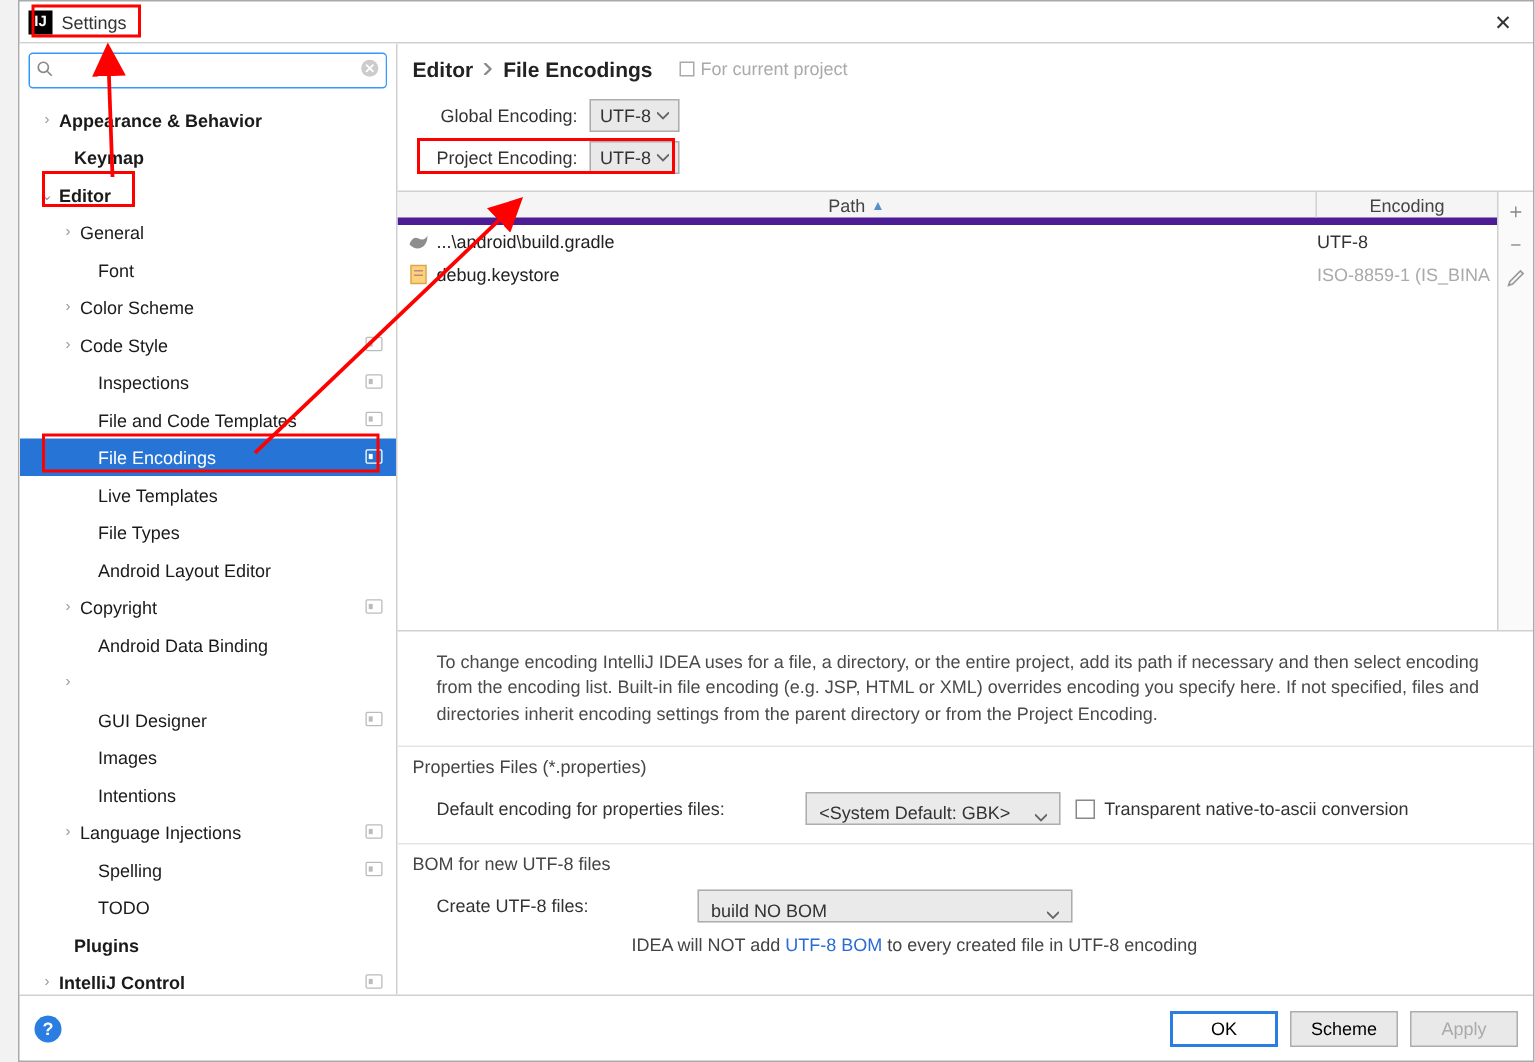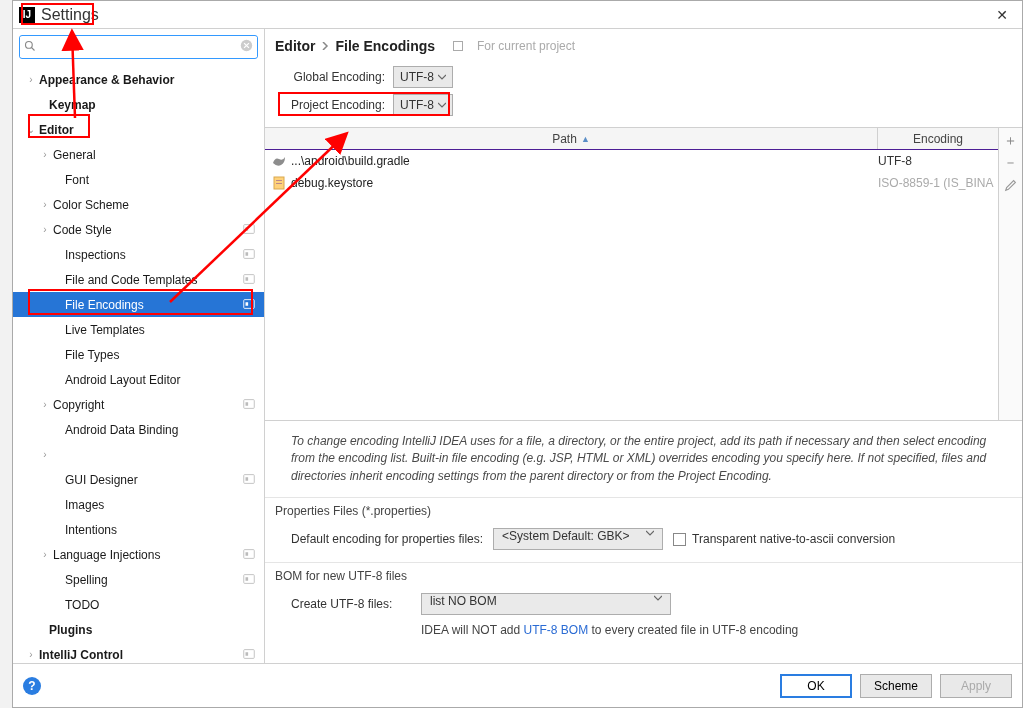--- a/index.html
+++ b/index.html
@@ -1,20 +1,20 @@
 <!DOCTYPE html>
 <html><head>
 <meta charset="utf-8">
 <style>
 * { box-sizing: border-box; margin: 0; padding: 0; font-family: "Segoe UI", Arial, sans-serif; }
 body { width: 1023px; height: 708px; background: #f2f2f2; font-size: 12px; color: #333; position: relative; overflow: hidden; }
 .window { position: absolute; left: 12px; top: 0; right: 0; bottom: 0; background: #fff; border: 1px solid #aaa; display: flex; flex-direction: column; }
 .titlebar { height: 28px; display: flex; align-items: center; padding: 0 6px; border-bottom: 1px solid #d0d0d0; }
 .titlebar-icon { width: 16px; height: 16px; background: #000; display: flex; align-items: center; justify-content: center; color: #fff; font-size: 10px; font-weight: bold; margin-right: 6px; }
-.titlebar-title { font-size: 16px; }
+.titlebar-title { font-size: 12px; }
 .titlebar-close { margin-left: auto; width: 28px; height: 28px; display: flex; align-items: center; justify-content: center; font-size: 14px; cursor: pointer; }
 .body-row { flex: 1; display: flex; overflow: hidden; }
 .sidebar { width: 252px; border-right: 1px solid #d0d0d0; display: flex; flex-direction: column; background: #fff; }
 .search-wrap { padding: 6px; }
 .search-input-wrap { position: relative; border: 1px solid #3399ff; border-radius: 3px; height: 24px; display: flex; align-items: center; background: #fff; }
 .search-icon { position: absolute; left: 4px; color: #888; font-size: 12px; }
 .search-input { border: none; outline: none; width: 100%; padding-left: 22px; padding-right: 22px; font-size: 12px; height: 20px; }
 .search-clear { position: absolute; right: 4px; color: #bbb; font-size: 13px; cursor: pointer; }
 .tree { flex: 1; overflow: auto; padding-top: 2px; }
 .tree-item { display: flex; align-items: center; height: 25px; cursor: pointer; color: #1a1a1a; white-space: nowrap; }
@@ -22,47 +22,47 @@
 .tree-item .chev { width: 16px; text-align: center; color: #999; font-size: 10px; }
 .tree-item.selected .chev { color: #fff; }
 .tree-item .label { flex: 1; }
 .tree-item.bold .label { font-weight: bold; }
 .tree-item .proj-badge { width: 16px; height: 16px; margin-right: 6px; }
 .tree-item .proj-badge svg { display: block; }
 .content { flex: 1; display: flex; flex-direction: column; overflow: hidden; }
 .crumb-row { height: 34px; display: flex; align-items: center; padding: 0 10px; gap: 6px; }
 .crumb { font-size: 14px; font-weight: bold; color: #222; }
 .crumb-sep { width: 8px; height: 8px; }
-.crumb-note { color: #aaa; font-size: 12px; margin-left: 12px; display: flex; align-items: center; gap: 14px; }
+.crumb-note { color: #aaa; font-size: 12px; margin-left: 12px; display: flex; align-items: center; gap: 4px; }
 .opt-rows { padding: 0 10px 8px 10px; }
 .opt-row { display: flex; align-items: center; height: 28px; gap: 8px; }
 .opt-row label { min-width: 110px; color: #333; text-align: right; }
 .combobox { border: 1px solid #adadad; background: #e9e9e9; height: 22px; display: inline-flex; align-items: center; padding: 0 6px; gap: 4px; cursor: pointer; }
 .combobox .cb-val { }
 .combobox .cb-arrow { color: #666; }
 .table-wrap { border-top: 1px solid #d0d0d0; border-bottom: 1px solid #d0d0d0; display: flex; }
 .table-main { flex: 1; }
-.table-head { display: flex; background: #f5f5f5; border-bottom: 1px solid #4c1d95; height: 22px; }
+.table-head { display: flex; background: #f5f5f5; border-bottom: 5px solid #4c1d95; height: 22px; }
 .th { display: flex; align-items: center; justify-content: center; color: #444; font-size: 12px; }
 .th-path { flex: 1; border-right: 1px solid #d0d0d0; }
 .th-enc { width: 120px; }
 .sort-arrow { margin-left: 4px; color: #5a8ec7; font-size: 9px; }
 .table-body { min-height: 270px; }
 .tr { display: flex; height: 22px; align-items: center; }
 .td-path { flex: 1; display: flex; align-items: center; gap: 4px; padding-left: 6px; color: #222; text-align: right; }
 .td-enc { width: 120px; color: #333; }
 .tr.muted .td-enc { color: #aaa; }
 .file-icon { width: 16px; height: 16px; display: inline-block; }
 .side-tools { width: 24px; border-left: 1px solid #d0d0d0; display: flex; flex-direction: column; align-items: center; padding-top: 4px; gap: 4px; background: #fafafa; }
 .side-tools .tool { width: 18px; height: 18px; display: flex; align-items: center; justify-content: center; color: #888; cursor: pointer; font-size: 14px; }
-.help-text { padding: 12px 26px; color: #4a4a4a; font-size: 12px; line-height: 1.45; font-style: italic; }
+.help-text { padding: 12px 26px; color: #4a4a4a; font-size: 12px; line-height: 1.45; }
 .section-title { padding: 6px 10px 4px 10px; color: #444; border-top: 1px solid #e5e5e5; }
 .section-body { padding: 4px 26px 10px 26px; }
 .row-inline { display: flex; align-items: center; gap: 10px; height: 26px; }
-.big-combo { border: 1px solid #adadad; background: #eaeaea; height: 22px; display: inline-flex; align-items: flex-start; padding: 0 8px; gap: 16px; cursor: pointer; min-width: 170px; justify-content: space-between; }
+.big-combo { border: 1px solid #adadad; background: #eaeaea; height: 22px; display: inline-flex; align-items: flex-end; padding: 0 8px; gap: 16px; cursor: pointer; min-width: 170px; justify-content: space-between; margin-left: 44px; }
 .big-combo.wide { min-width: 250px; }
 .checkbox-wrap { display: flex; align-items: center; gap: 6px; }
 .checkbox-box { width: 13px; height: 13px; border: 1px solid #888; background: #fff; }
 .note-line { margin-top: 6px; color: #444; }
 .note-line a { color: #2a6bd4; text-decoration: none; }
 .footer { border-top: 1px solid #d0d0d0; height: 44px; display: flex; align-items: center; padding: 0 10px; gap: 8px; }
 .help-icon { width: 18px; height: 18px; border-radius: 50%; background: #2a7de1; color: #fff; display: flex; align-items: center; justify-content: center; font-size: 12px; font-weight: bold; cursor: pointer; }
 .footer-spacer { flex: 1; }
 .btn { height: 24px; min-width: 72px; border: 1px solid #adadad; background: #e9e9e9; cursor: pointer; font-size: 12px; display: inline-flex; align-items: center; justify-content: center; padding: 0 10px; }
 .btn.primary { border: 2px solid #2a7de1; background: #fff; }
@@ -352,21 +352,21 @@
             <span>Transparent native-to-ascii conversion</span>
           </div>
         </div>
       </div>
 
       <div class="section-title">BOM for new UTF-8 files</div>
       <div class="section-body">
         <div class="row-inline">
           <span style="min-width:120px">Create UTF-8 files:</span>
           <div class="big-combo wide">
-            <span>list NO BOM</span>
+            <span>build NO BOM</span>
             <svg width="8" height="8" viewBox="0 0 8 8">
                 <path d="M0 2 L4 6 L8 2" fill="none" stroke="#666" stroke-width="1.2"></path>
               </svg>
           </div>
         </div>
         <div class="note-line" style="margin-left:130px">
           <span>IDEA will NOT add </span><a href="#">UTF-8 BOM</a><span> to every created file in UTF-8 encoding</span>
         </div>
       </div>
 

